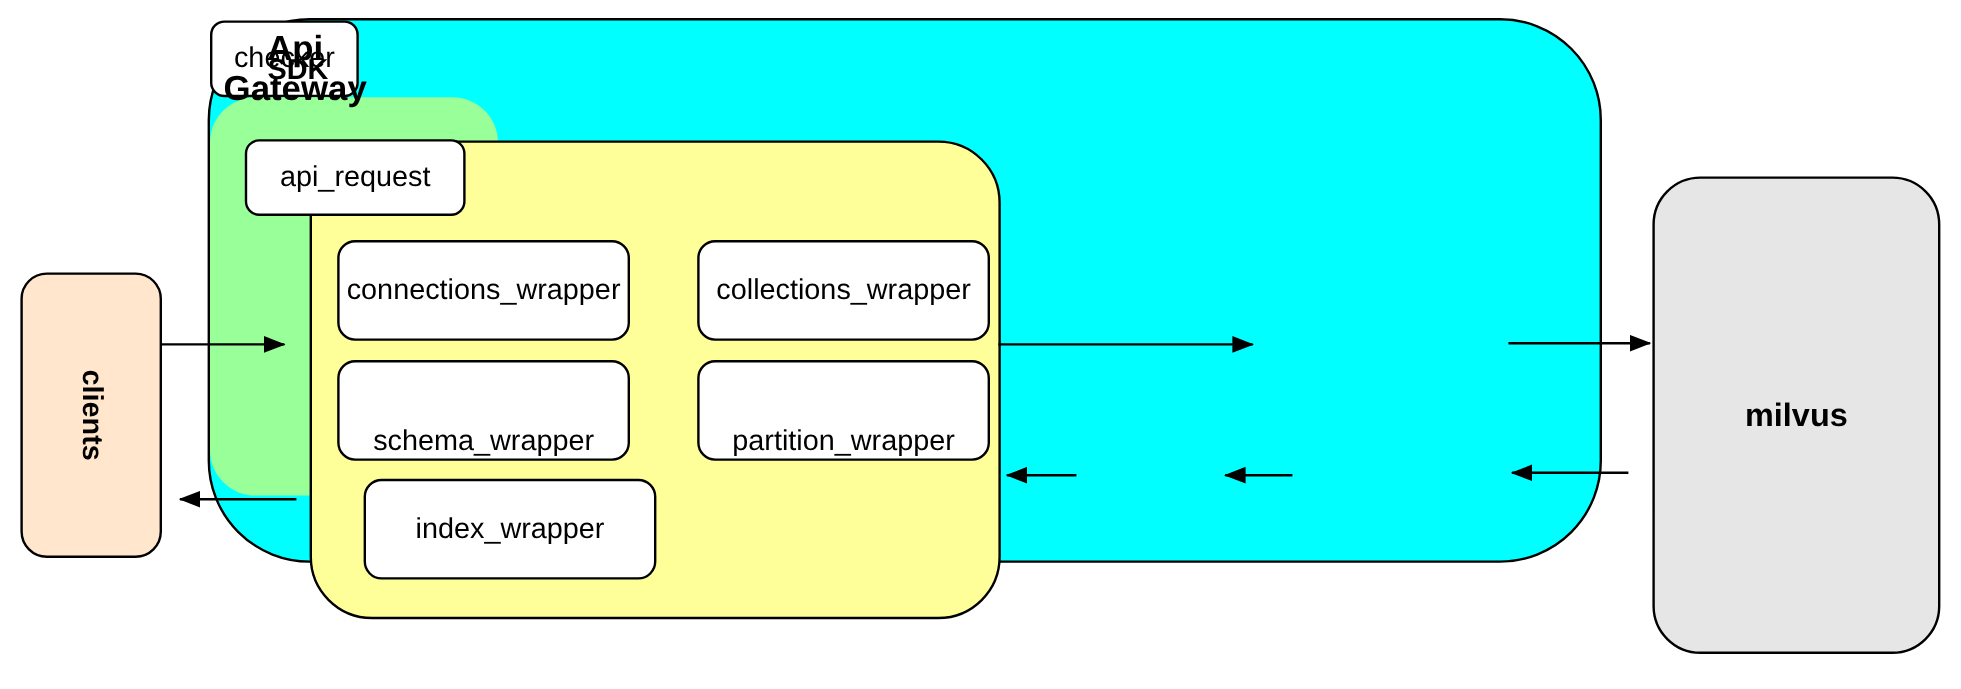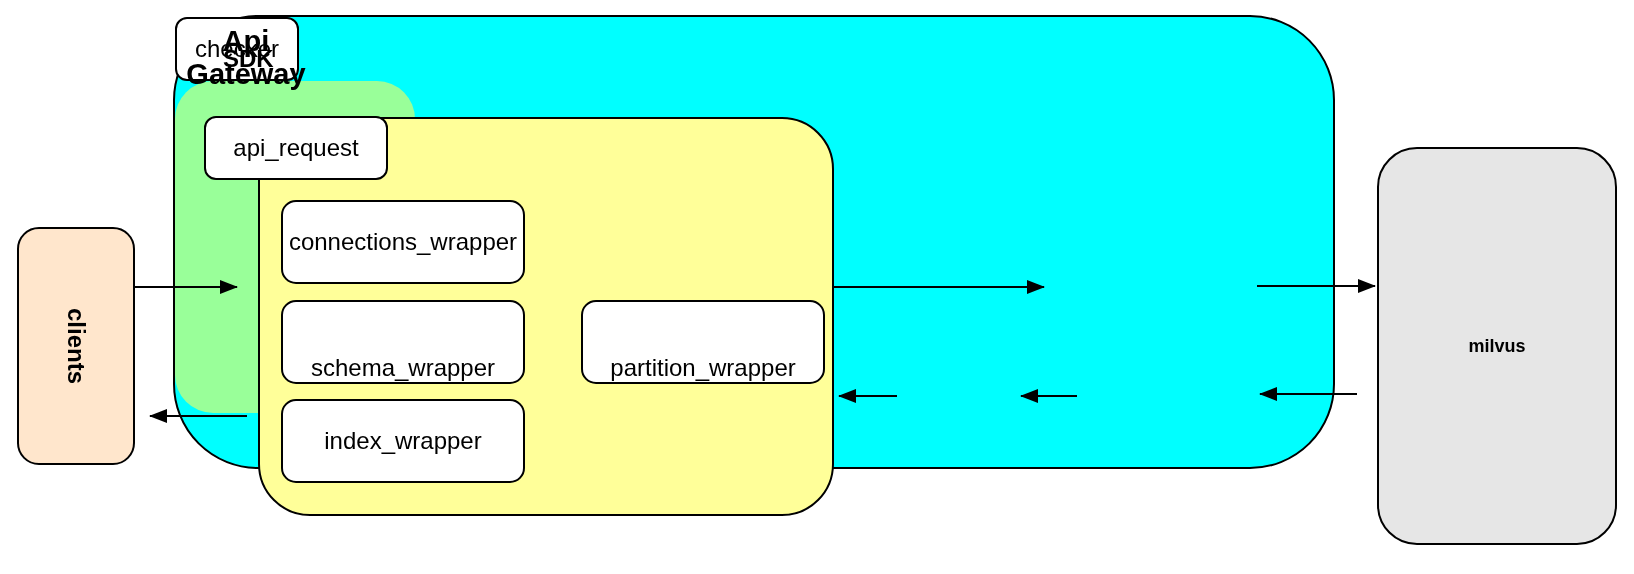--- a/index.html
+++ b/index.html
@@ -33,21 +33,21 @@
   .api-wrapper-label {
     position:absolute; left:0px; top:4px; width:118px; text-align:center;
     font-weight:bold; font-size:23px; line-height:1.15; white-space:pre-line;
   }
   .wnode {
     position:absolute; width:240px; height:80px;
     background:var(--node-fill,#fff); border:2px solid var(--stroke,#000);
     border-radius:15px; font-size:24px;
   }
   .w-c1 { left:21px; }  .w-c2 { left:321px; }
-  .w-r1 { top:81px; }   .w-r2 { top:181px;align-items:flex-end; }  .w-r3 { top:280px; }
+  .w-r1 { top:81px; }   .w-r2 { top:181px;align-items:flex-end; }  .w-r3 { top:280px;margin-left:22px; }
 
   .checker {
     left:724px; top:350px; width:120px; height:60px;
     background:var(--node-fill,#fff); border:2px solid var(--stroke,#000);
     border-radius:12px; font-size:24px;
   }
 
   .gateway {
     left:874px; top:143px; width:240px; height:332px;
     background:var(--gateway-fill,#99FF99); border:none; border-radius:38px;
@@ -59,21 +59,21 @@
   .gnode {
     position:absolute; left:29px; width:180px; height:60px;
     background:var(--node-fill,#fff); border:2px solid var(--stroke,#000);
     border-radius:12px; font-size:24px;
   }
   .g-r1 { top:99px; }  .g-r2 { top:209px; }
 
   .milvus {
     left:1377px; top:147px; width:240px; height:398px;
     background:var(--milvus-fill,#E6E6E6); border-radius:40px;
-    font-weight:bold; font-size:18px;
+    font-weight:bold; font-size:27px;
   }
 
   .overlay { position:absolute; left:0; top:0; pointer-events:none; z-index:10; }
   .overlay line { stroke:var(--stroke,#000); stroke-width:2; }
   .overlay .head { fill:var(--stroke,#000); }
 </style>
 </head>
 <body>
 
 <div class="canvas">
@@ -84,20 +84,23 @@
 
   <div class="box sdk">
     <div class="sdk-label">SDK</div>
 
     <div class="box api-wrapper">
       <div class="api-wrapper-label">Api
 Wrapper</div>
 
       <div class="wnode w-c1 w-r1 center">
         <span>connections_wrapper</span>
+      </div>
+      <div class="wnode w-c2 w-r1 center">
+        <span>collections_wrapper</span>
       </div>
       <div class="wnode w-c1 w-r2 center">
         <span>schema_wrapper</span>
       </div>
       <div class="wnode w-c2 w-r2 center">
         <span>partition_wrapper</span>
       </div>
       <div class="wnode w-c1 w-r3 center">
         <span>index_wrapper</span>
       </div>

